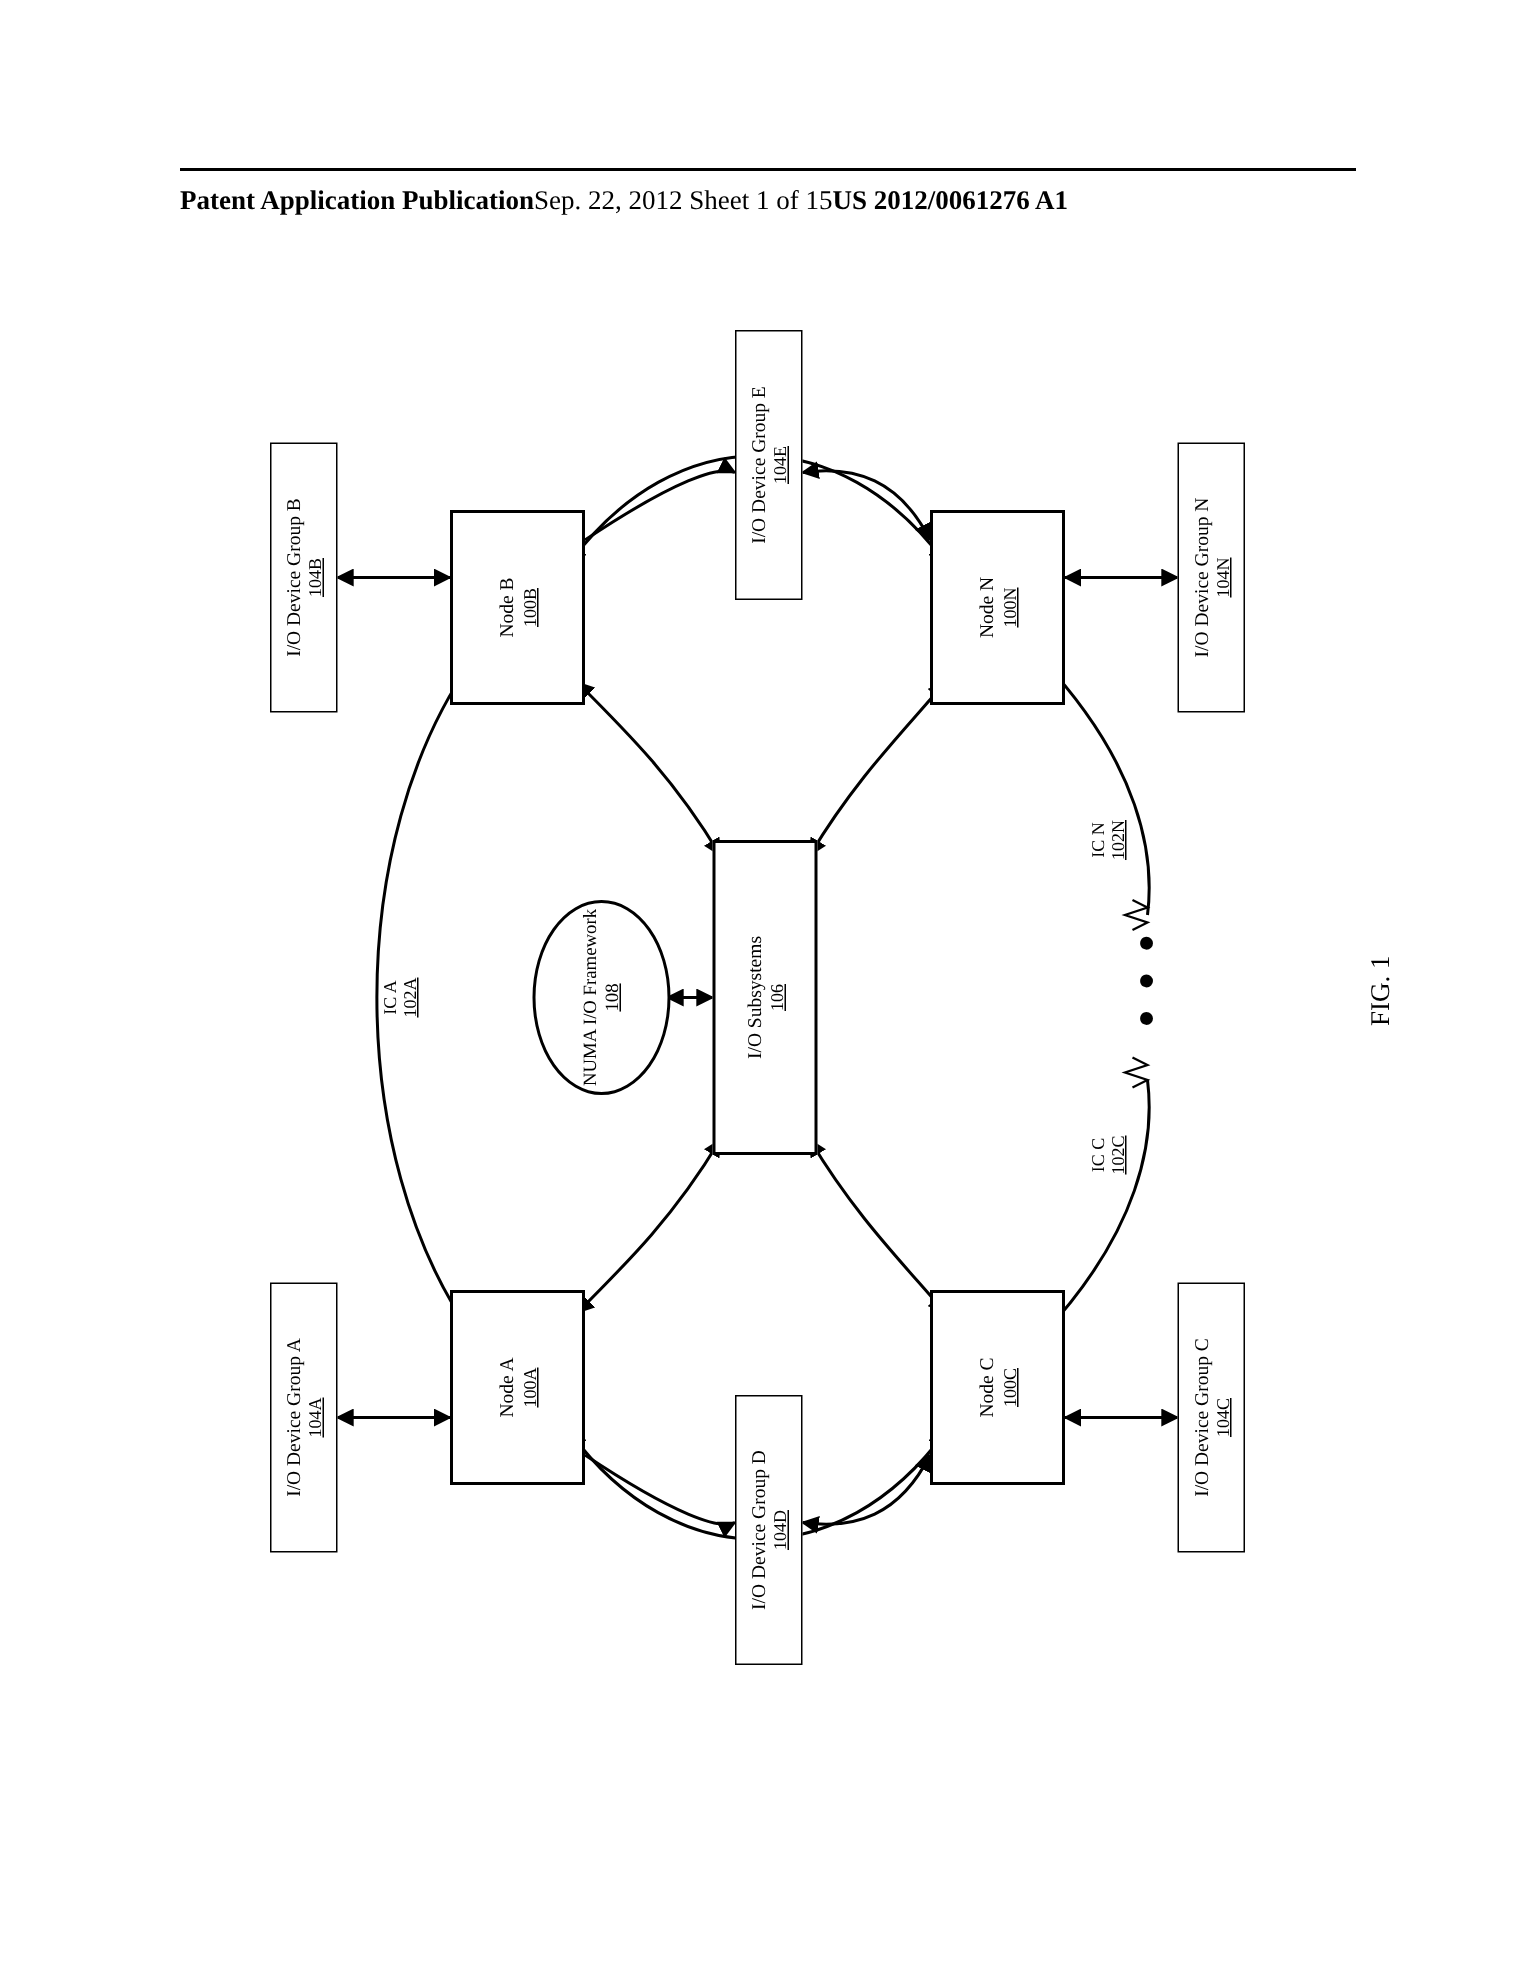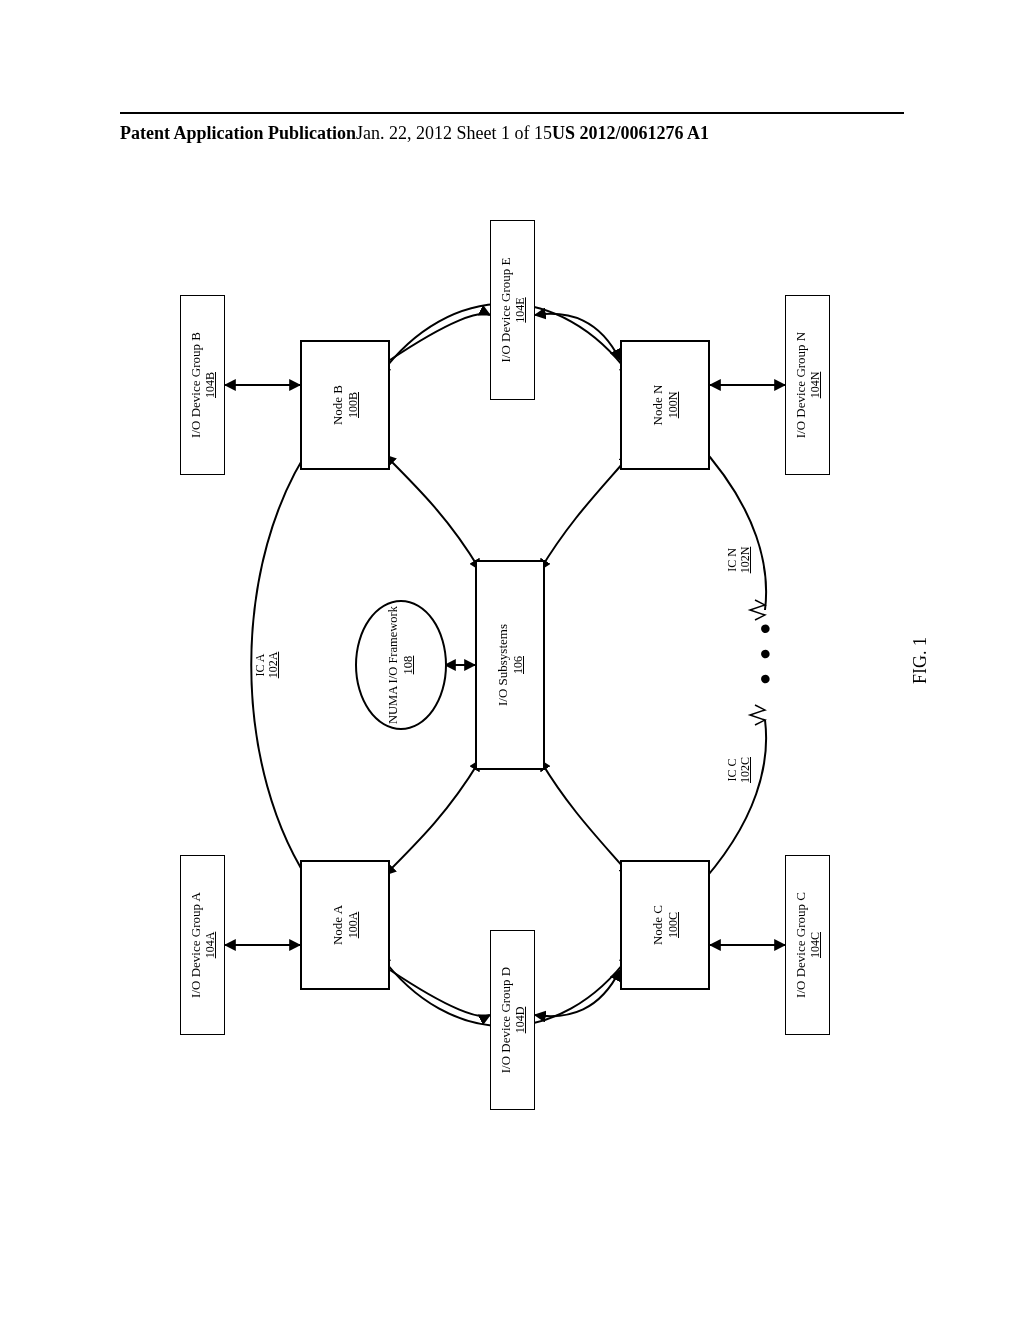--- a/index.html
+++ b/index.html
@@ -114,21 +114,21 @@
     font-size: 20px;
     letter-spacing: 4px;
   }
 </style>
 </head>
 <body>
 
 <div class="page">
   <div class="header">
     <span>Patent Application Publication</span>
-    <span class="sheet">Jan. 22, 2012  Sheet 1 of 15</span>
+    <span class="sheet">Sep. 22, 2012  Sheet 1 of 15</span>
     <span>US 2012/0061276 A1</span>
   </div>
   <div class="header-rule"></div>
 
   <div class="diagram-area">
 
     <div class="rot" style="width:930px; height:640px; left:-145px; top:145px;">
 
       <svg class="svg-connectors" viewBox="0 0 930 640">
         <defs>

